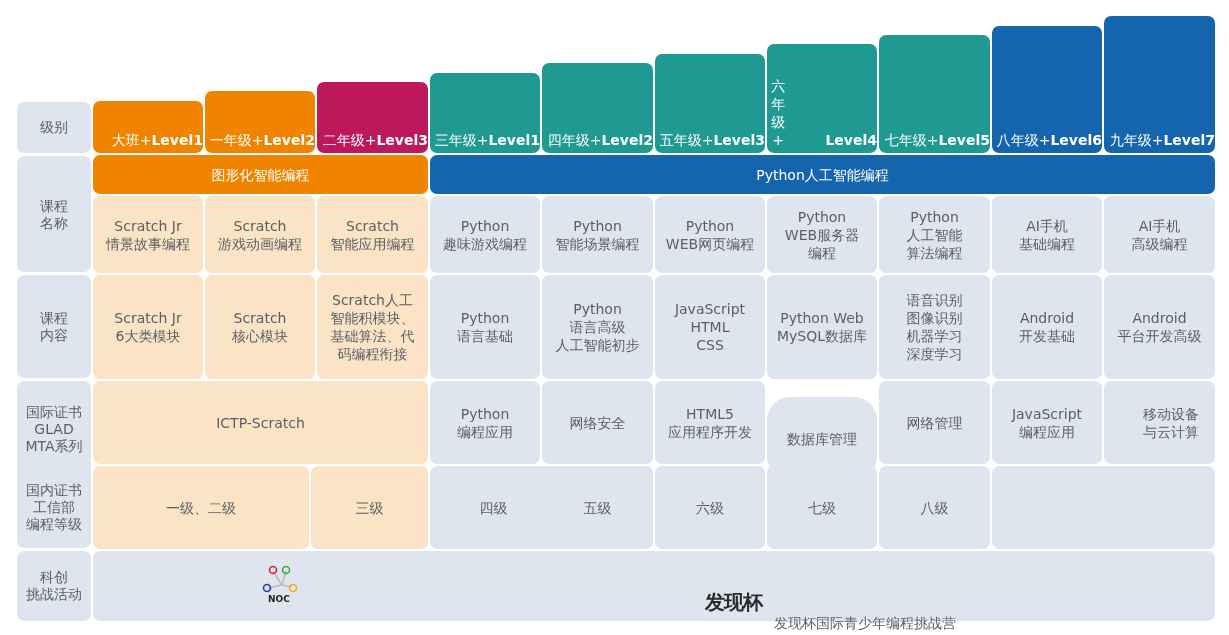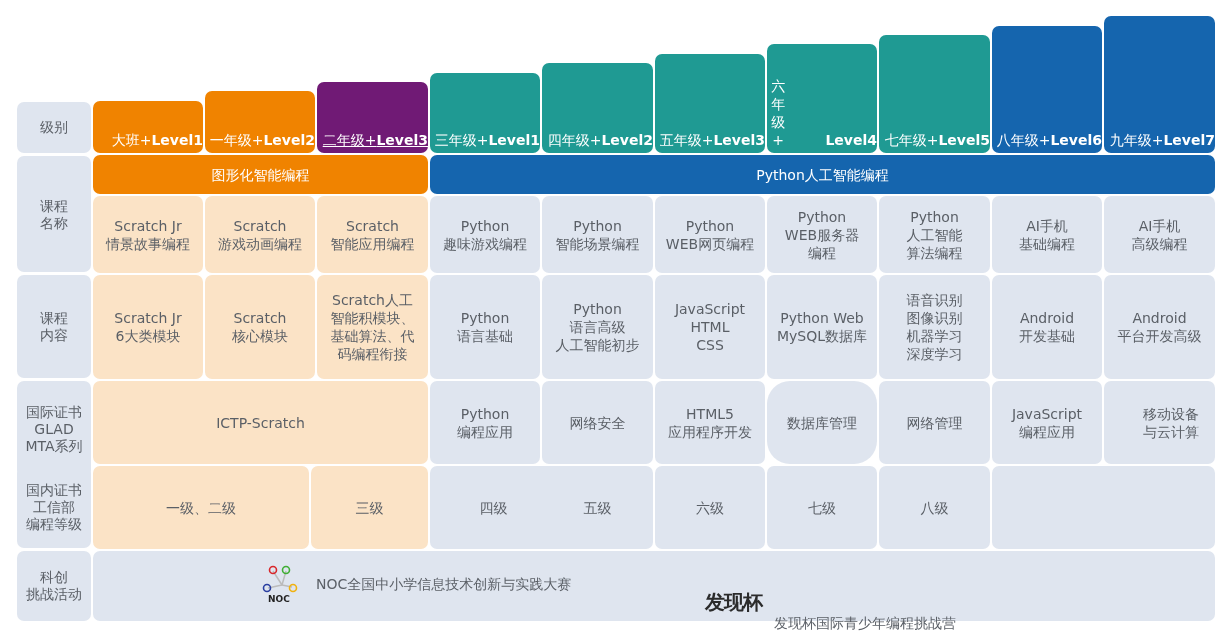--- a/index.html
+++ b/index.html
@@ -37,21 +37,21 @@
 挑战活动</div>
 
 <div class="cell lvl" style="left:93px;top:101px;width:110px;height:52px;background:#f08300;">
   <span class="g">大班+</span>
   <span class="l">Level1</span>
 </div>
 <div class="cell lvl" style="left:205px;top:91px;width:110px;height:62px;background:#f08300;">
   <span class="g">一年级+</span>
   <span class="l">Level2</span>
 </div>
-<div class="cell lvl" style="left:317px;top:82px;width:111px;height:71px;background:#701a75;text-decoration:underline;">
+<div class="cell lvl" style="left:317px;top:82px;width:111px;height:71px;background:#be185d;">
   <span class="g">二年级+</span>
   <span class="l">Level3</span>
 </div>
 <div class="cell lvl" style="left:430px;top:73px;width:110px;height:80px;background:#1f9a93;">
   <span class="g">三年级+</span>
   <span class="l">Level1</span>
 </div>
 <div class="cell lvl" style="left:542px;top:63px;width:111px;height:90px;background:#1f9a93;">
   <span class="g">四年级+</span>
   <span class="l">Level2</span>
@@ -129,21 +129,21 @@
 开发基础</div>
 <div class="cell grey" style="left:1104px;top:275px;width:111px;height:104px;">Android
 平台开发高级</div>
 
 <div class="cell peach" style="left:93px;top:381px;width:335px;height:83px;">ICTP-Scratch</div>
 <div class="cell grey" style="left:430px;top:381px;width:110px;height:83px;">Python
 编程应用</div>
 <div class="cell grey" style="left:542px;top:381px;width:111px;height:83px;">网络安全</div>
 <div class="cell grey" style="left:655px;top:381px;width:110px;height:83px;">HTML5
 应用程序开发</div>
-<div class="cell grey" style="left:767px;top:381px;width:110px;height:83px;border-radius:23px;">数据库管理</div>
+<div class="cell grey" style="left:767px;top:397px;width:110px;height:83px;border-radius:23px;">数据库管理</div>
 <div class="cell grey" style="left:879px;top:381px;width:111px;height:83px;">网络管理</div>
 <div class="cell grey" style="left:992px;top:381px;width:110px;height:83px;">JavaScript
 编程应用</div>
 <div class="cell grey" style="left:1104px;top:381px;width:111px;height:83px;padding-left:23px;">移动设备
 与云计算</div>
 
 <div class="cell peach" style="left:93px;top:466px;width:216px;height:83px;">一级、二级</div>
 <div class="cell peach" style="left:311px;top:466px;width:117px;height:83px;">三级</div>
 <div class="cell grey" style="left:430px;top:466px;width:127px;height:83px;">四级</div>
 <div class="cell grey" style="left:542px;top:466px;width:111px;height:83px;">五级</div>
@@ -161,19 +161,18 @@
       <line x1="26" y1="8" x2="22" y2="22" stroke="#bbb" stroke-width="1.5"></line>
       <line x1="8" y1="25" x2="22" y2="22" stroke="#bbb" stroke-width="1.5"></line>
       <line x1="32" y1="24" x2="22" y2="22" stroke="#bbb" stroke-width="1.5"></line>
       <circle cx="13" cy="7" r="3.5" fill="none" stroke="#d9262a" stroke-width="1.6"></circle>
       <circle cx="26" cy="7" r="3.5" fill="none" stroke="#3fae34" stroke-width="1.6"></circle>
       <circle cx="7" cy="25" r="3.5" fill="none" stroke="#2a3ea0" stroke-width="1.6"></circle>
       <circle cx="33" cy="25" r="3.5" fill="none" stroke="#f1b10e" stroke-width="1.6"></circle>
     </svg>
     <span style="position:absolute;left:8px;top:31px;font-size:9px;font-weight:bold;color:#222;">NOC</span>
   </span>
-  <span style="font-size:14px;color:#5a5f66;">NOC全国中小学信息技术创新与实践大赛</span>
 </div>
 
 <div class="fx" style="left:705px;top:572px;">
   <span class="fxlogo">发现杯</span>
   <span style="font-size:14px;color:#5a5f66;margin-top:43px;">发现杯国际青少年编程挑战营</span>
 </div>
 
 </body></html>

